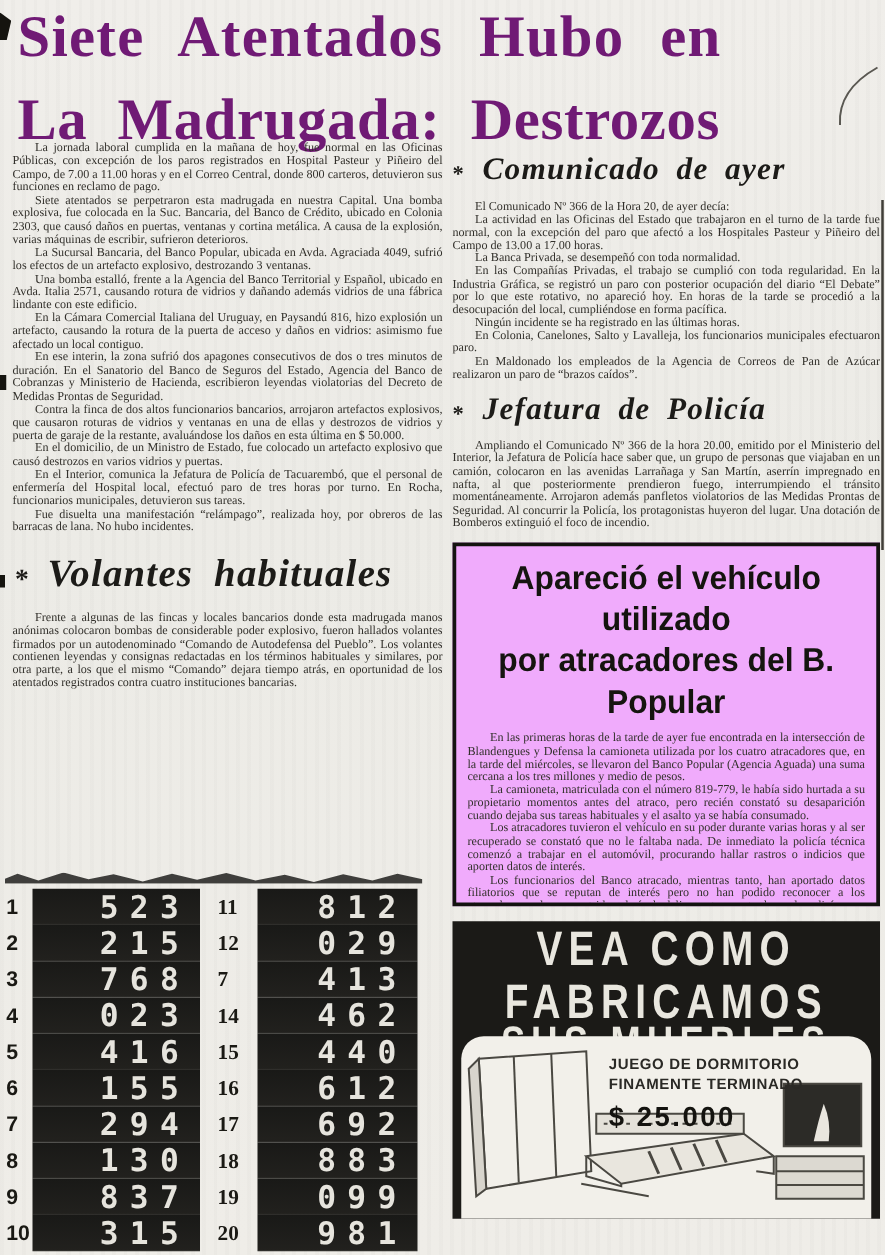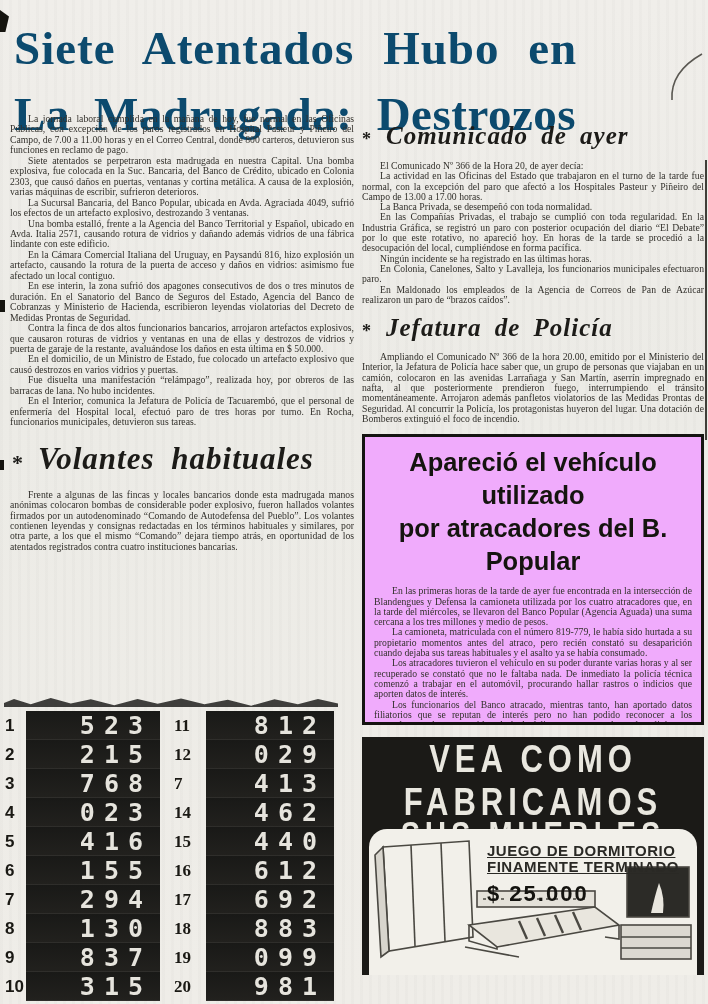--- a/index.html
+++ b/index.html
@@ -8,23 +8,23 @@
     background:
       repeating-linear-gradient(90deg, rgba(0,0,0,.015) 0 3px, rgba(0,0,0,0) 3px 9px),
       linear-gradient(180deg,#f0eeea 0%,#ecebe6 40%,#efede8 100%);
     font-family:"Liberation Serif","DejaVu Serif",serif;
     color:#24231f;
   }
   .page{position:absolute;inset:0;}
 
   
   .headline{
-    position:absolute;top:22px;left:14px;width:660px;
+    position:absolute;top:4px;left:14px;width:660px;
     font-weight:bold;font-size:47px;line-height:52px;
-    letter-spacing:1px;word-spacing:16px;color:#0c4a6e;
+    letter-spacing:1px;word-spacing:16px;color:#701a75;
     font-family:"Liberation Serif","DejaVu Serif",serif;
   }
   .headline .hl2{letter-spacing:0.5px;word-spacing:12px;margin-top:14px;}
 
   .hand-curve{position:absolute;top:48px;left:668px;}
 
   
   .col-left{position:absolute;top:114px;left:10px;width:344px;}
   .col-right{position:absolute;top:122px;left:362px;width:342px;}
 
@@ -69,21 +69,21 @@
   .ad-head .l1{font-size:31px;line-height:34px;display:inline-block;transform:scaleY(1.25);}
   .ad-head .l2{font-size:29px;line-height:32px;display:inline-block;transform:scaleY(1.25);margin-top:4px;}
   .ad-panel{
     position:absolute;left:7px;right:7px;top:92px;bottom:0;
     background:#f2f0ea;border-radius:18px 18px 0 0;
   }
   .ad-copy{
     position:absolute;top:14px;left:118px;width:200px;text-align:left;
     font-family:"Liberation Sans","DejaVu Sans",sans-serif;color:#2a2925;
   }
-  .ad-copy .prod{font-weight:bold;font-size:15px;line-height:16px;letter-spacing:.5px;text-decoration:underline;}
+  .ad-copy .prod{font-weight:bold;font-size:12px;line-height:16px;letter-spacing:.5px;}
   .ad-copy .price{font-weight:bold;font-size:22px;margin-top:6px;letter-spacing:2px;color:#14130f;}
   .ad-art{position:absolute;left:0;top:0;}
 
   
   .board{position:absolute;top:698px;left:2px;width:338px;}
   .board-strip{
     height:9px;width:334px;background:#20201d;margin-left:2px;
     clip-path:polygon(0 55%,3% 10%,8% 70%,14% 0,20% 60%,26% 15%,33% 80%,40% 10%,46% 65%,53% 5%,60% 70%,67% 20%,74% 85%,81% 15%,88% 70%,94% 10%,100% 60%,100% 100%,0 100%);
     opacity:.85;
   }
@@ -128,22 +128,22 @@
     <div>
 
     <p class="body">La jornada laboral cumplida en la mañana de hoy, fue normal en las Oficinas Públicas, con excepción de los paros registrados en Hospital Pasteur y Piñeiro del Campo, de 7.00 a 11.00 horas y en el Correo Central, donde 800 carteros, detuvieron sus funciones en reclamo de pago.</p>
         <p class="body">Siete atentados se perpetraron esta madrugada en nuestra Capital. Una bomba explosiva, fue colocada en la Suc. Bancaria, del Banco de Crédito, ubicado en Colonia 2303, que causó daños en puertas, ventanas y cortina metálica. A causa de la explosión, varias máquinas de escribir, sufrieron deterioros.</p>
         <p class="body">La Sucursal Bancaria, del Banco Popular, ubicada en Avda. Agraciada 4049, sufrió los efectos de un artefacto explosivo, destrozando 3 ventanas.</p>
         <p class="body">Una bomba estalló, frente a la Agencia del Banco Territorial y Español, ubicado en Avda. Italia 2571, causando rotura de vidrios y dañando además vidrios de una fábrica lindante con este edificio.</p>
         <p class="body">En la Cámara Comercial Italiana del Uruguay, en Paysandú 816, hizo explosión un artefacto, causando la rotura de la puerta de acceso y daños en vidrios: asimismo fue afectado un local contiguo.</p>
         <p class="body">En ese interin, la zona sufrió dos apagones consecutivos de dos o tres minutos de duración. En el Sanatorio del Banco de Seguros del Estado, Agencia del Banco de Cobranzas y Ministerio de Hacienda, escribieron leyendas violatorias del Decreto de Medidas Prontas de Seguridad.</p>
         <p class="body">Contra la finca de dos altos funcionarios bancarios, arrojaron artefactos explosivos, que causaron roturas de vidrios y ventanas en una de ellas y destrozos de vidrios y puerta de garaje de la restante, avaluándose los daños en esta última en $ 50.000.</p>
         <p class="body">En el domicilio, de un Ministro de Estado, fue colocado un artefacto explosivo que causó destrozos en varios vidrios y puertas.</p>
+        <p class="body">En el Interior, comunica la Jefatura de Policía de Tacuarembó, que el personal de enfermería del Hospital local, efectuó paro de tres horas por turno. En Rocha, funcionarios municipales, detuvieron sus tareas.</p>
         <p class="body">Fue disuelta una manifestación “relámpago”, realizada hoy, por obreros de las barracas de lana. No hubo incidentes.</p>
-        <p class="body">En el Interior, comunica la Jefatura de Policía de Tacuarembó, que el personal de enfermería del Hospital local, efectuó paro de tres horas por turno. En Rocha, funcionarios municipales, detuvieron sus tareas.</p>
       </div>
 
     <h2 class="sec-head head-volantes">
       <span class="star">*</span>
       <span>Volantes habituales</span>
     </h2>
 
     <div>
 
     <p class="body">Frente a algunas de las fincas y locales bancarios donde esta madrugada manos anónimas colocaron bombas de considerable poder explosivo, fueron hallados volantes firmados por un autodenominado “Comando de Autodefensa del Pueblo”. Los volantes contienen leyendas y consignas redactadas en los términos habituales y similares, por otra parte, a los que el mismo “Comando” dejara tiempo atrás, en oportunidad de los atentados registrados contra cuatro instituciones bancarias.</p>

